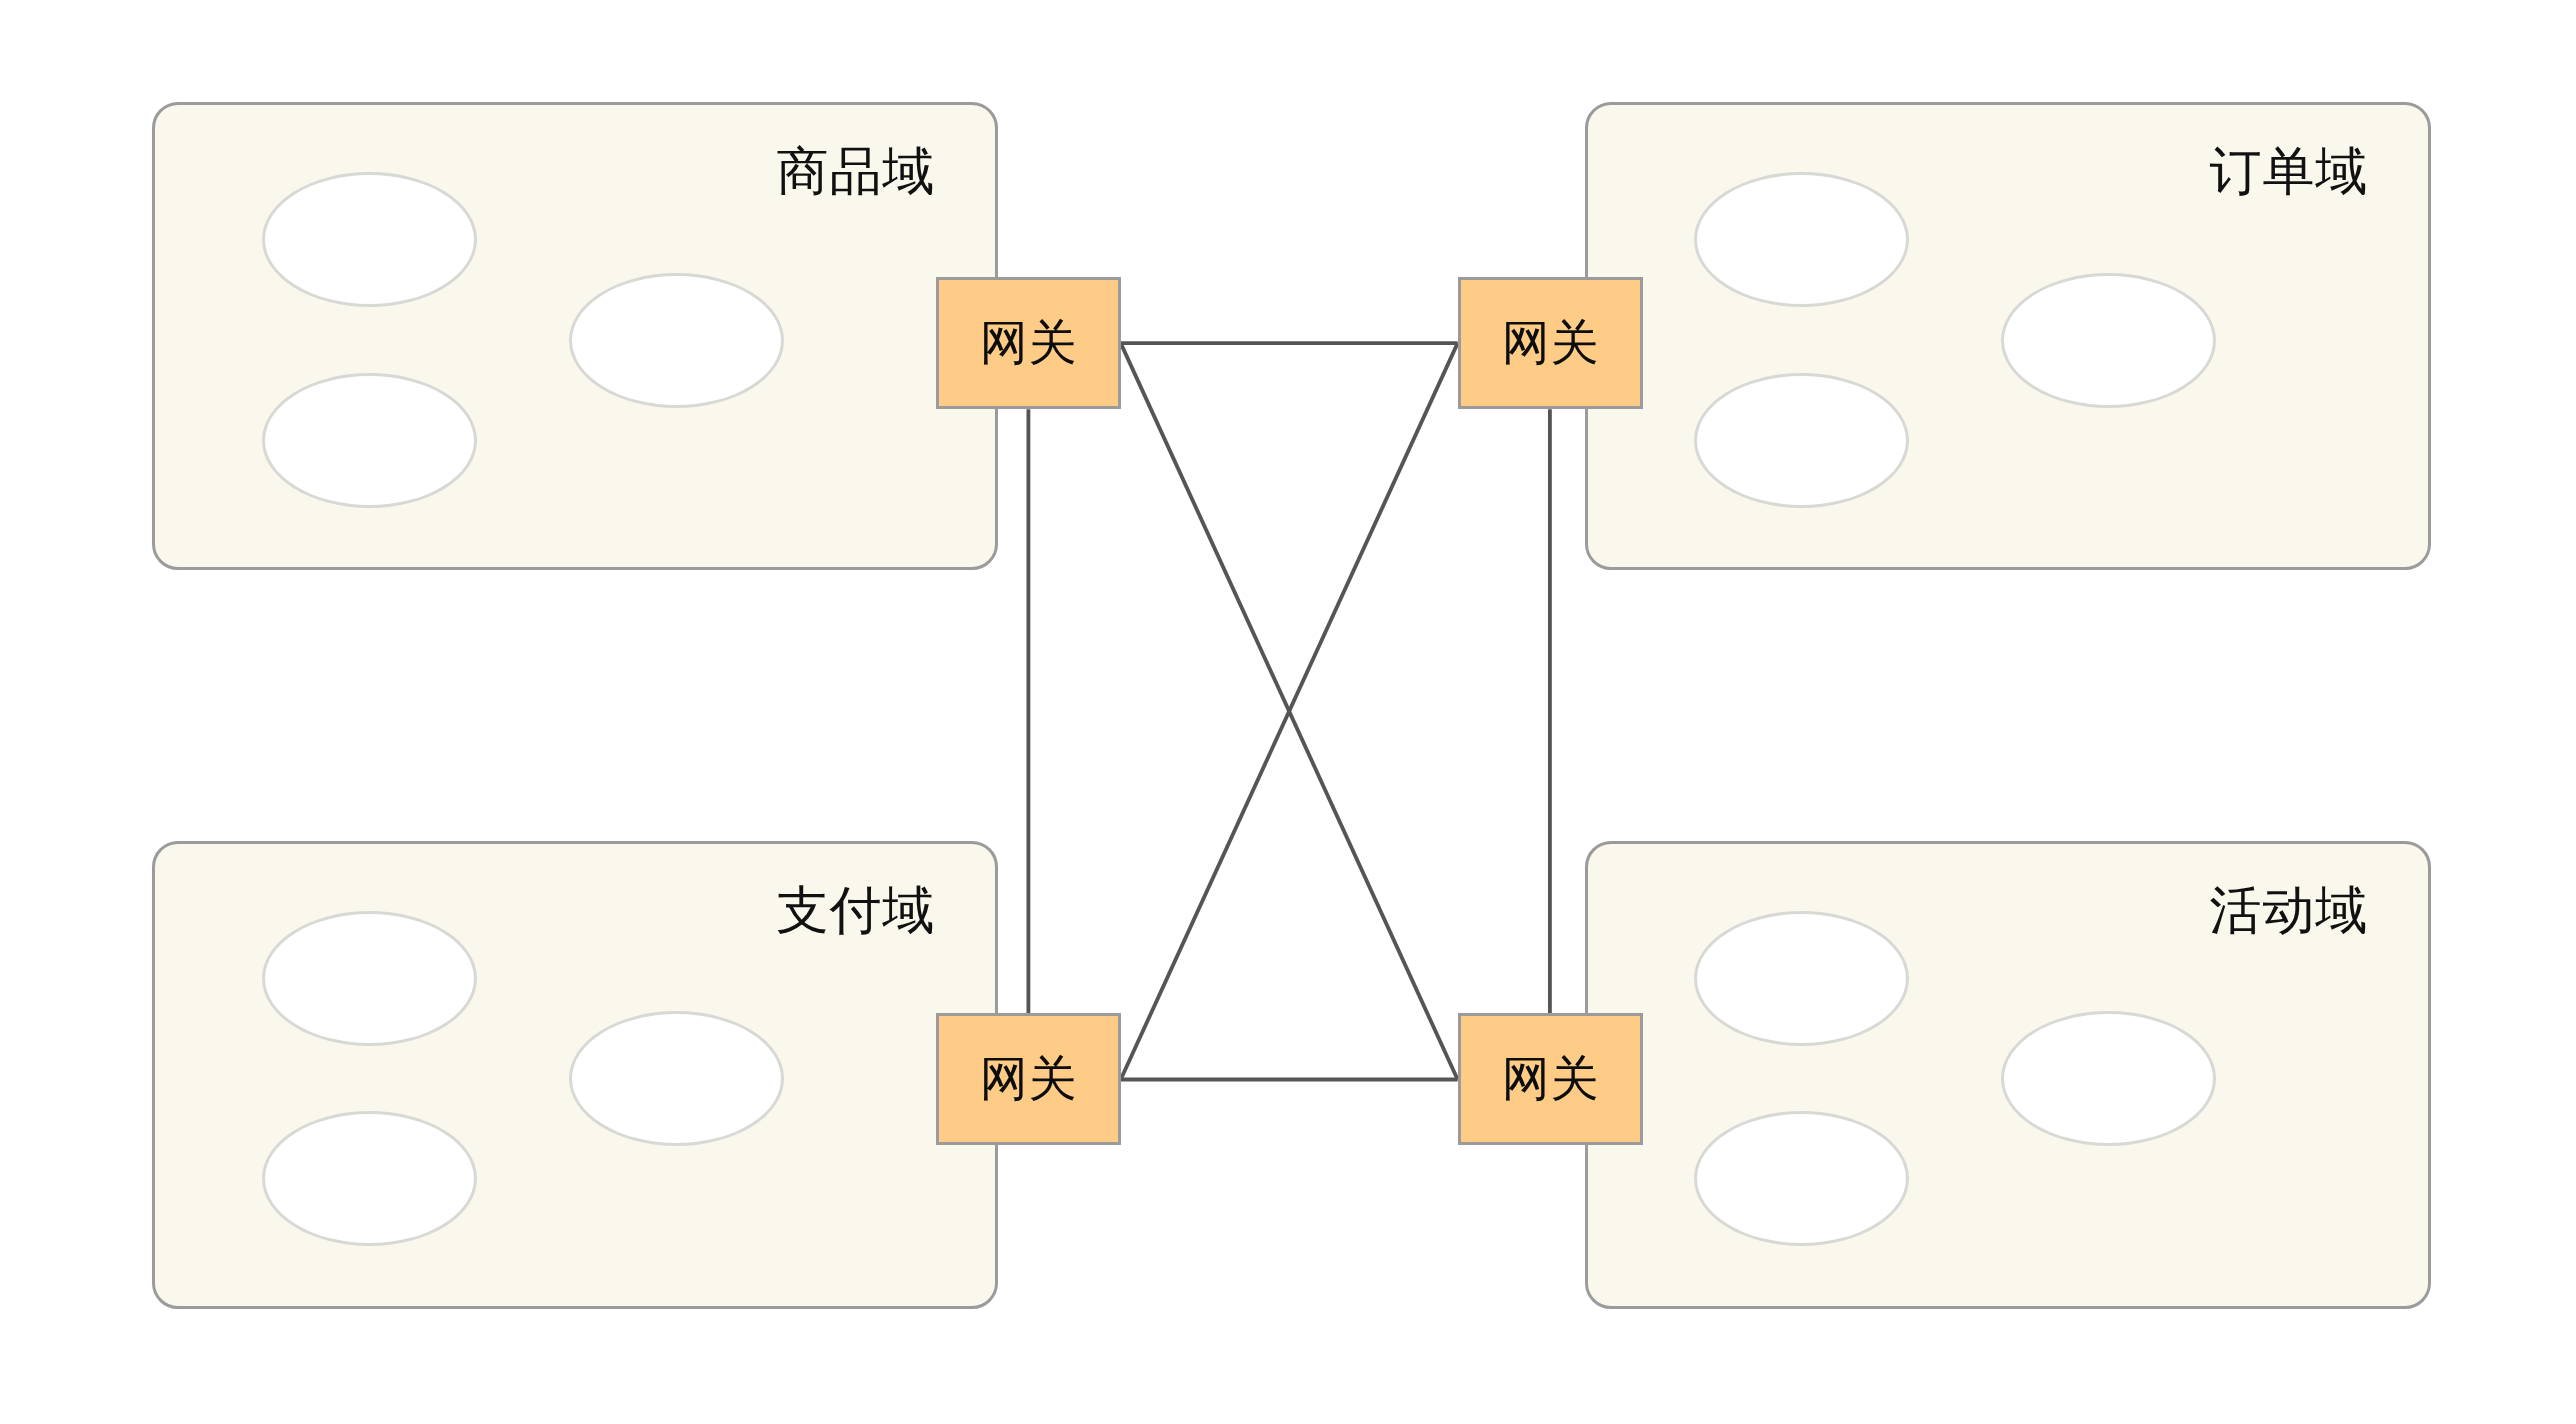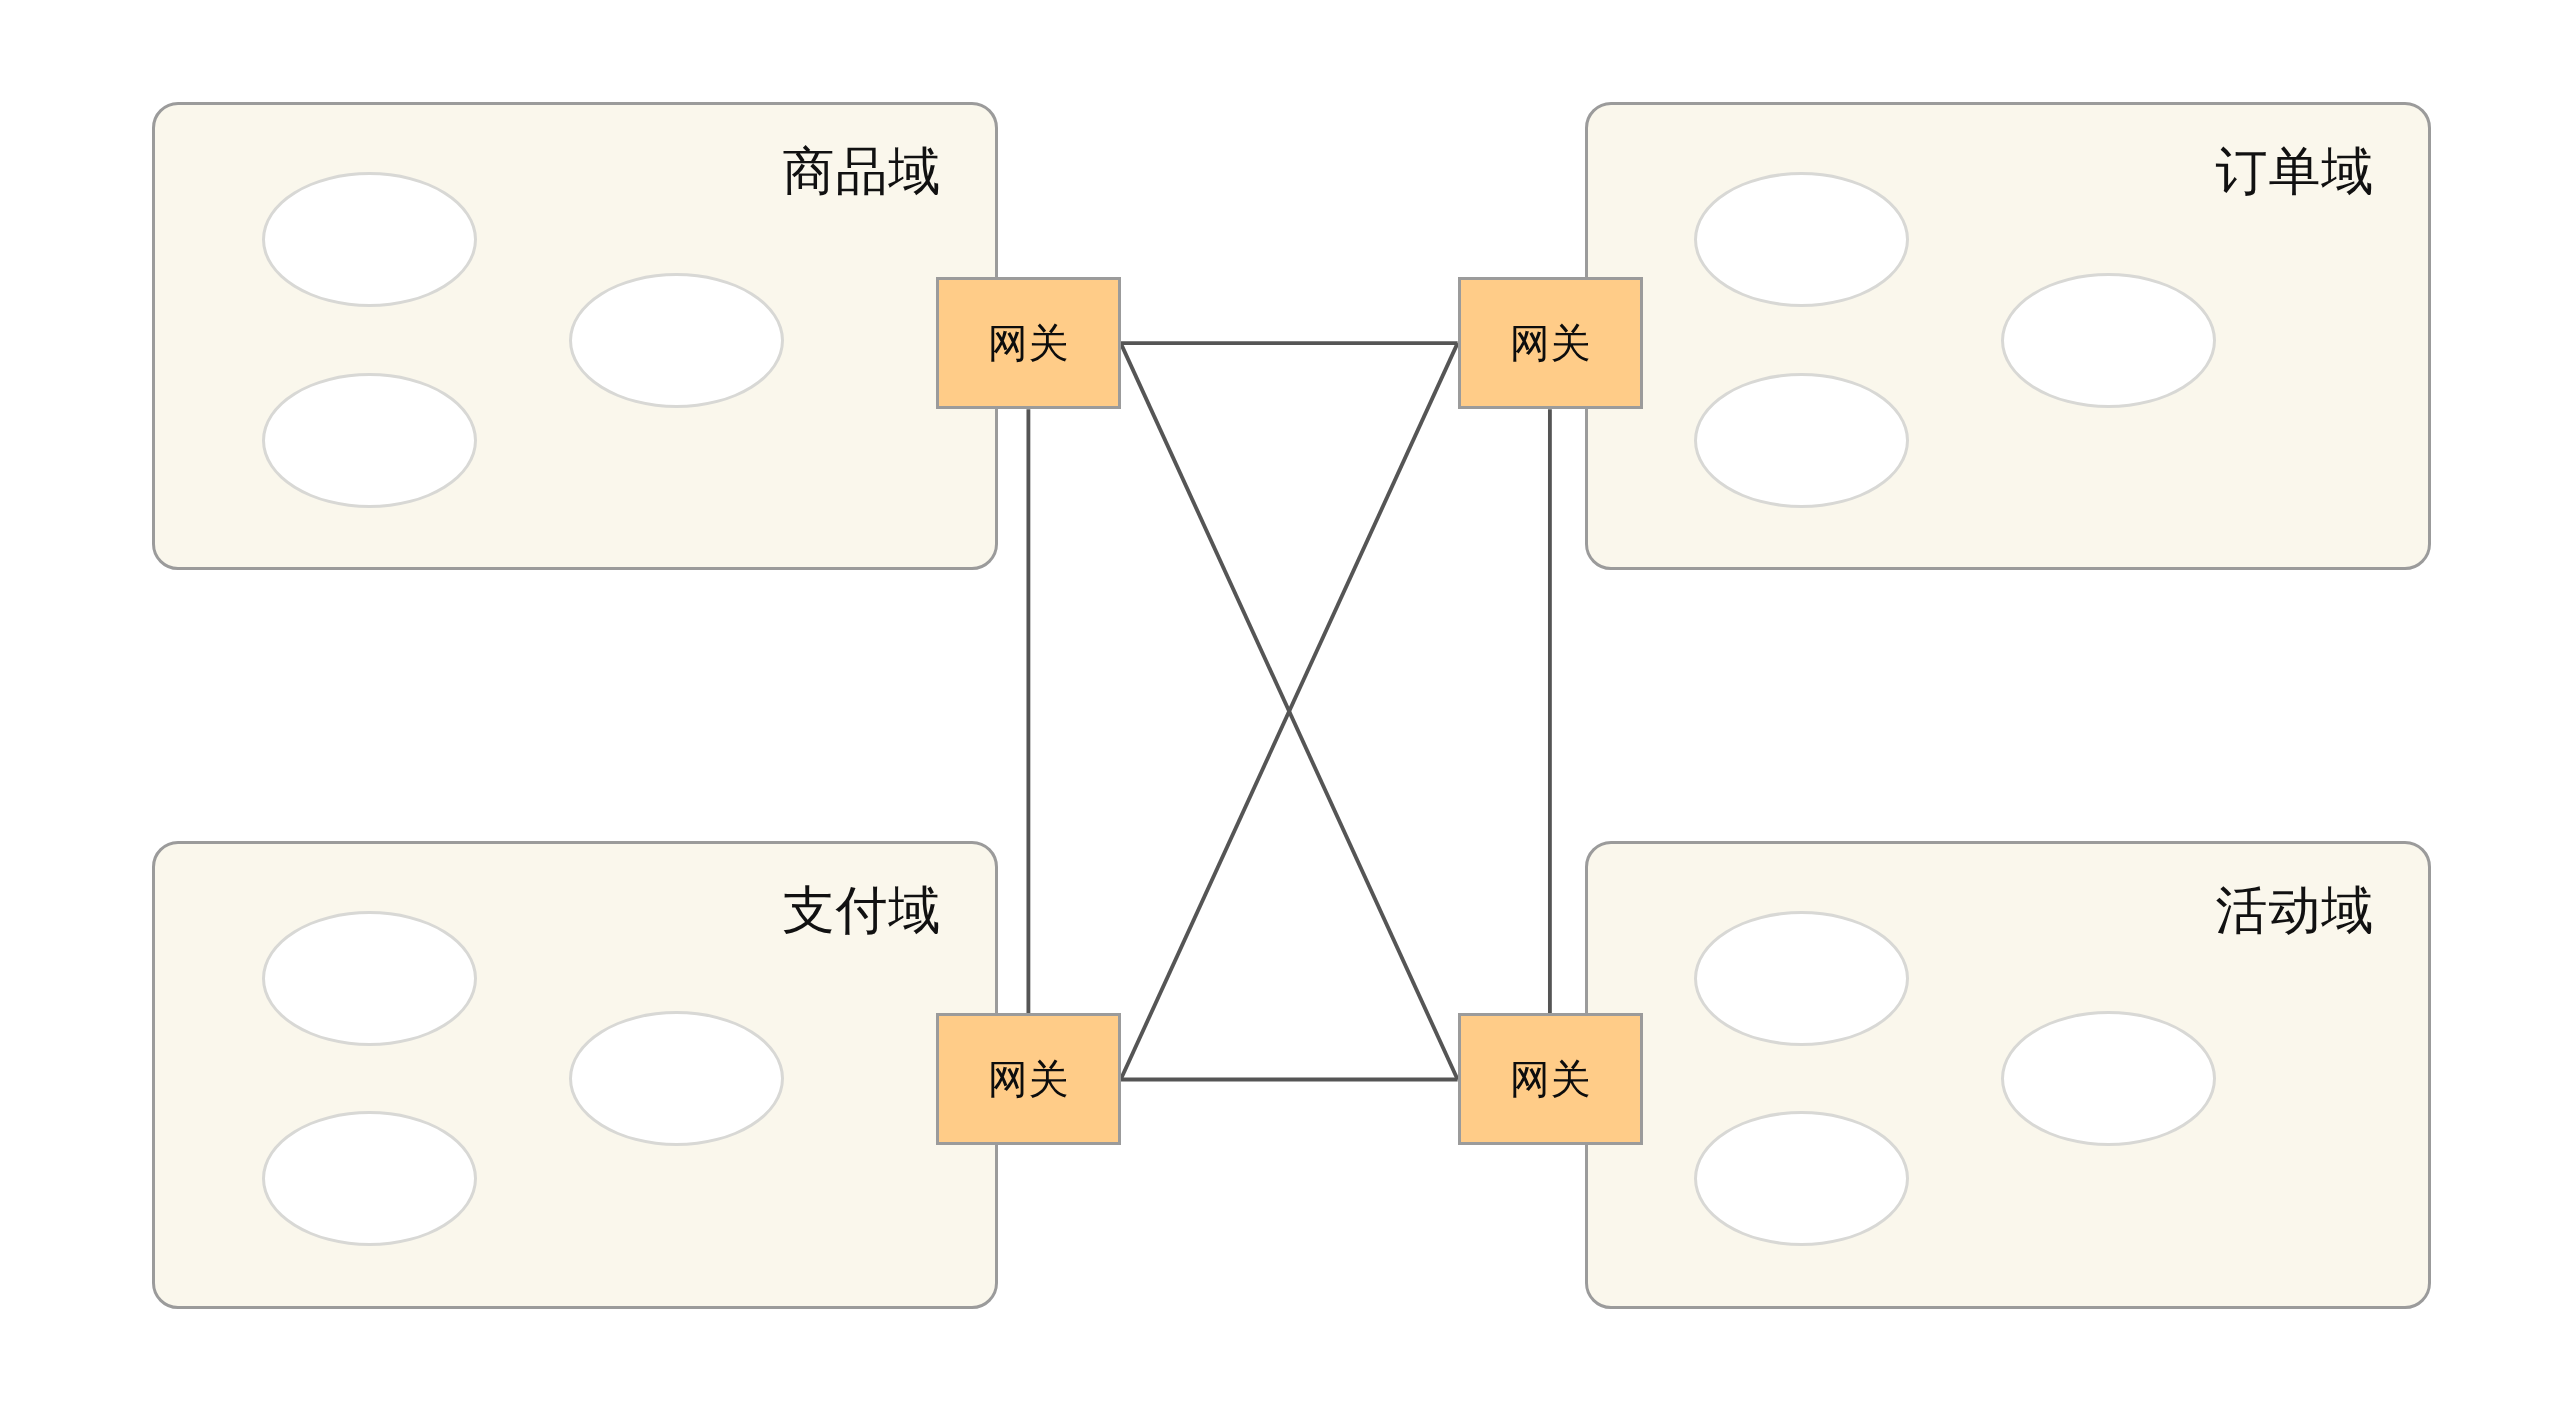--- a/index.html
+++ b/index.html
@@ -27,21 +27,21 @@
   }
   .domain-box {
     position: absolute;
     background: #FAF7EC;
     border: 3.8px solid #9B9B9B;
     border-radius: 26px;
     box-sizing: border-box;
   }
   .domain-label {
     position: absolute;
-    right: 54px;
+    right: 60px;
     top: 37px;
     font-size: 52px;
     line-height: 1.12;
     color: #111111;
     white-space: nowrap;
     letter-spacing: 0.8px;
   }
   .node-ellipse {
     position: absolute;
     background: #FFFFFF;
@@ -50,21 +50,21 @@
     box-sizing: border-box;
   }
   .gateway {
     position: absolute;
     background: #FFCC88;
     border: 3.8px solid #9B9B9B;
     box-sizing: border-box;
     display: flex;
     align-items: center;
     justify-content: center;
-    font-size: 40px;
+    font-size: 48px;
     color: #0d0d0d;
     letter-spacing: 0.8px;
     z-index: 5;
   }
 </style>
 </head>
 <body>
 
 <div id="canvas">
 

